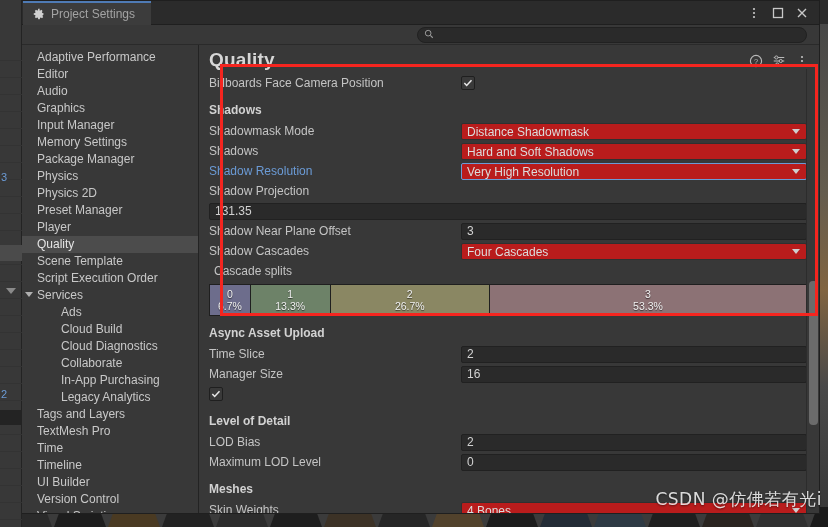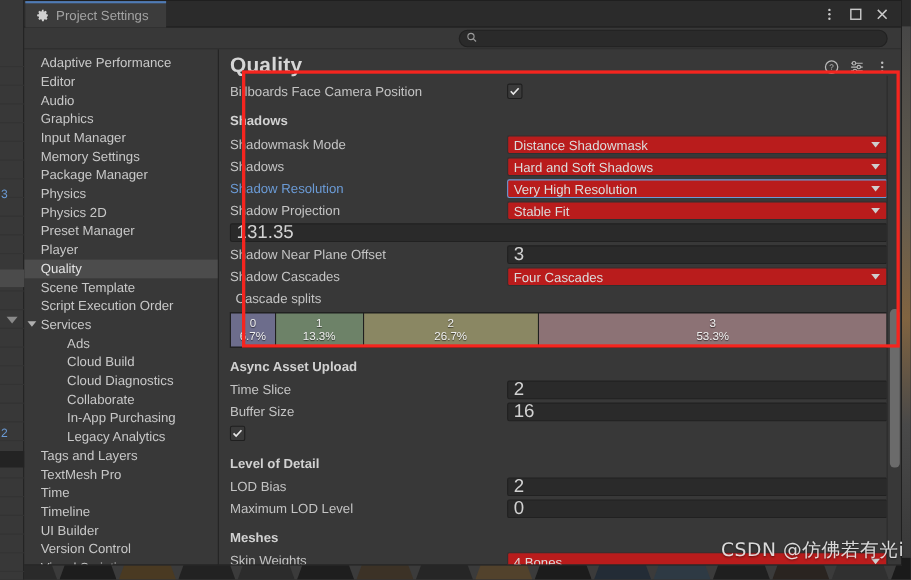--- a/index.html
+++ b/index.html
@@ -160,21 +160,21 @@
   .dropdown .caret {
     position: absolute; right: 6px; top: 50%; margin-top: -2px;
     width: 0; height: 0;
     border-left: 4px solid transparent; border-right: 4px solid transparent;
     border-top: 5px solid #cfcfcf;
   }
   .numfield {
     flex: 1; height: 17px; background: #2a2a2a;
     border: 1px solid #212121; border-radius: 2px;
     display: flex; align-items: center; padding: 0 5px;
-    font-size: 17px; color: #d2d2d2; cursor: text;
+    font-size: 12px; color: #d2d2d2; cursor: text;
   }
   .checkbox {
     width: 14px; height: 14px; background: #3a3a3a;
     border: 1px solid #1f1f1f; border-radius: 2px;
     display: flex; align-items: center; justify-content: center;
     cursor: pointer;
   }
   .checkbox svg { display: block; }
 
   
@@ -383,24 +383,20 @@
           <div class="row">
             <div class="label blue">Shadow Resolution</div>
             <div class="dropdown focused">
               <span>Very High Resolution</span>
               <span class="caret"></span>
             </div>
           </div>
 
           <div class="row">
             <div class="label">Shadow Projection</div>
-            <div class="dropdown">
-              <span>Stable Fit</span>
-              <span class="caret"></span>
-            </div>
           </div>
 
           <div class="row">
             <div class="numfield">
               <span>131.35</span>
             </div>
           </div>
 
           <div class="row">
             <div class="label">Shadow Near Plane Offset</div>
@@ -445,21 +441,21 @@
           <div class="section">Async Asset Upload</div>
 
           <div class="row">
             <div class="label">Time Slice</div>
             <div class="numfield">
               <span>2</span>
             </div>
           </div>
 
           <div class="row">
-            <div class="label">Buffer Size</div>
+            <div class="label">Manager Size</div>
             <div class="numfield">
               <span>16</span>
             </div>
           </div>
 
           <div class="row">
             <div class="checkbox">
               <svg width="10" height="10" viewBox="0 0 12 12">
                   <path d="M1.6 6 L4.4 9 L10.2 2.6" stroke="#e8e8e8" stroke-width="1.8" fill="none"></path>
                 </svg>

